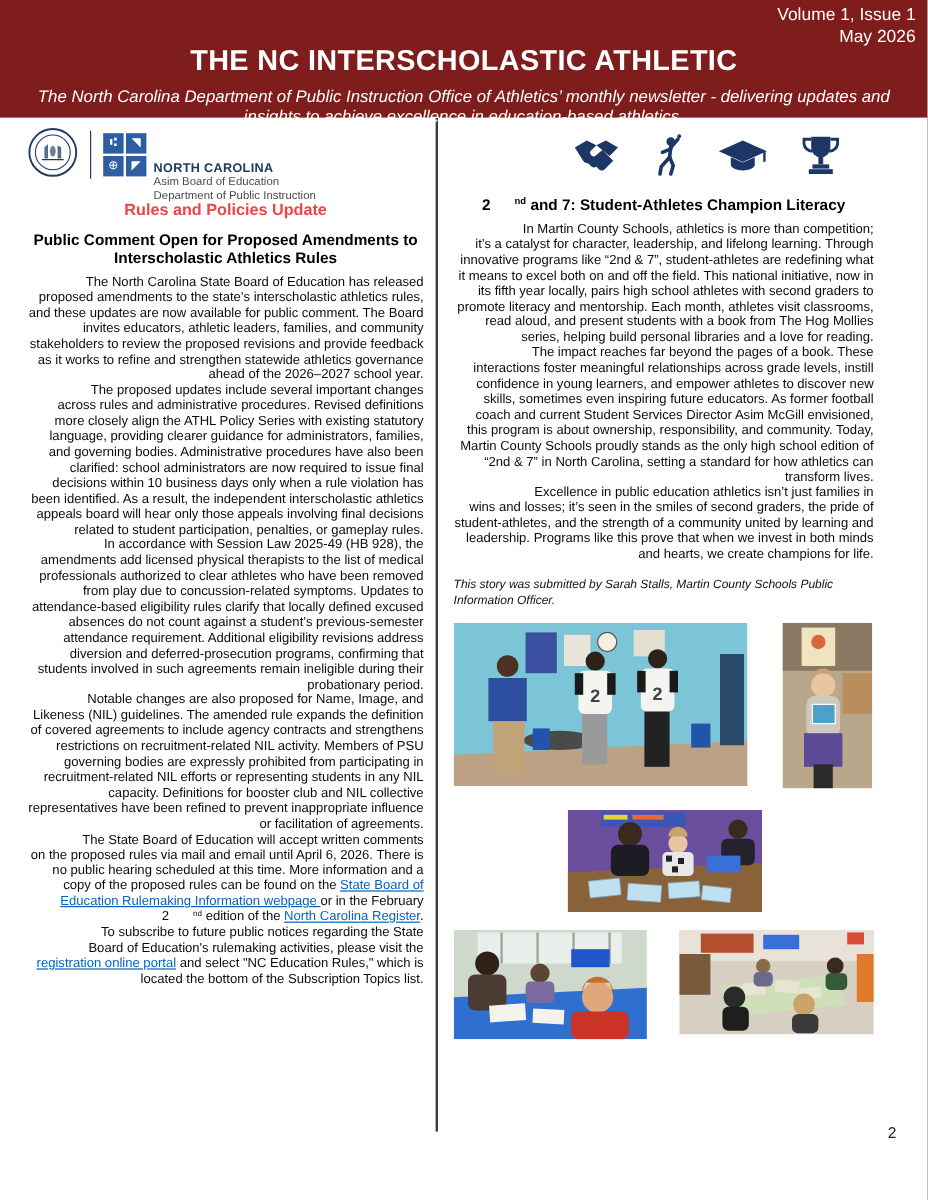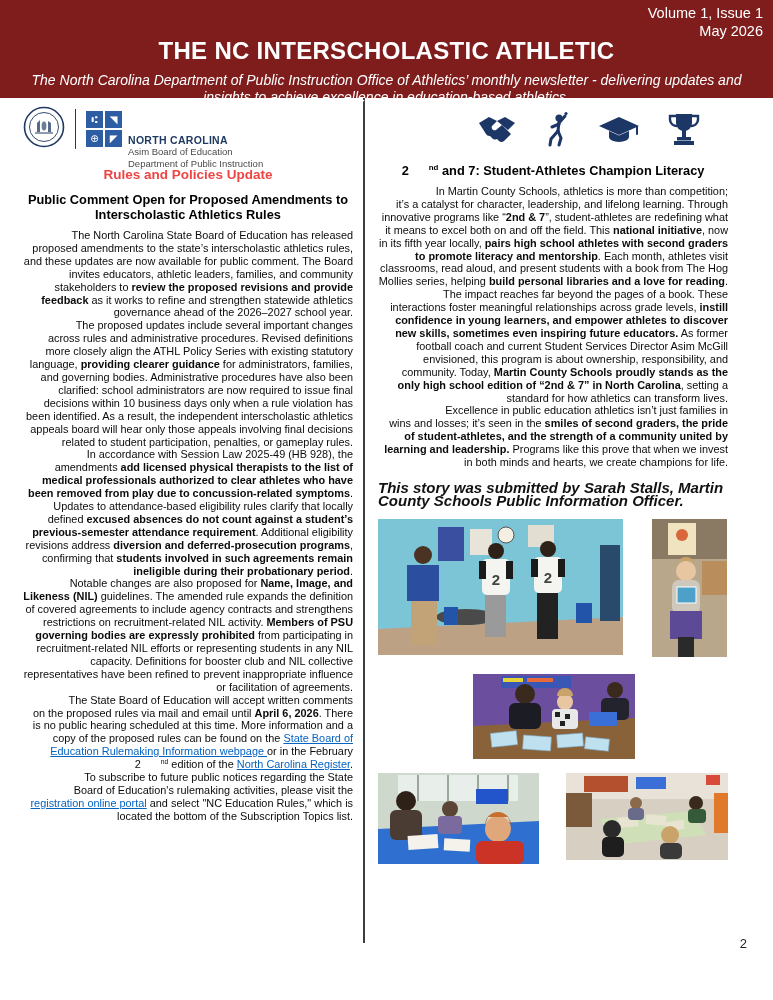--- a/index.html
+++ b/index.html
@@ -28,24 +28,24 @@
   .dpi-text{font-size:9.5px;line-height:11.5px;color:#4a4a4a;margin-top:46px;}
   .dpi-text .t1{font-weight:bold;color:#1f3a60;font-size:10.5px;letter-spacing:.3px;}
   
   .icon-row{display:flex;align-items:center;justify-content:center;gap:26px;height:50px;padding-left:70px;}
   .icon-row svg{display:block;}
   
   .sec-head{margin:13px 0 0 0;text-align:center;font-size:13.5px;font-weight:bold;color:#ef4444;line-height:16px;}
   .art-head{margin:9px 0 7px 0;text-align:center;font-size:12.8px;font-weight:bold;color:#000;line-height:15px;}
   
   .para{margin:0;font-size:10.9px;line-height:12.9px;text-indent:44px;color:#0b0b0b;text-align:right;}
-  .para .b{font-weight:bold;}
+  .para .b{font-weight:normal;}
   .para a.link{color:#0563c1;text-decoration:underline;}
   sup{font-size:.62em;vertical-align:super;line-height:0;padding-left:20px;}
-  .credit{margin:13px 0 0 0;font-size:15px;line-height:12.9px;font-style:italic;text-indent:0;font-weight:bold;}
+  .credit{margin:13px 0 0 0;font-size:10px;line-height:12.9px;font-style:italic;text-indent:0;}
   
   .photo{display:block;overflow:hidden;}
   .photo-row1{display:flex;gap:29px;margin-top:11px;}
   .photo-row2{margin-top:13px;margin-left:95px;}
   .photo-row3{display:flex;gap:27px;margin-top:10px;}
   .pagenum{position:absolute;right:26px;top:936px;font-size:13px;color:#222;}
 </style>
 </head>
 <body>
 

